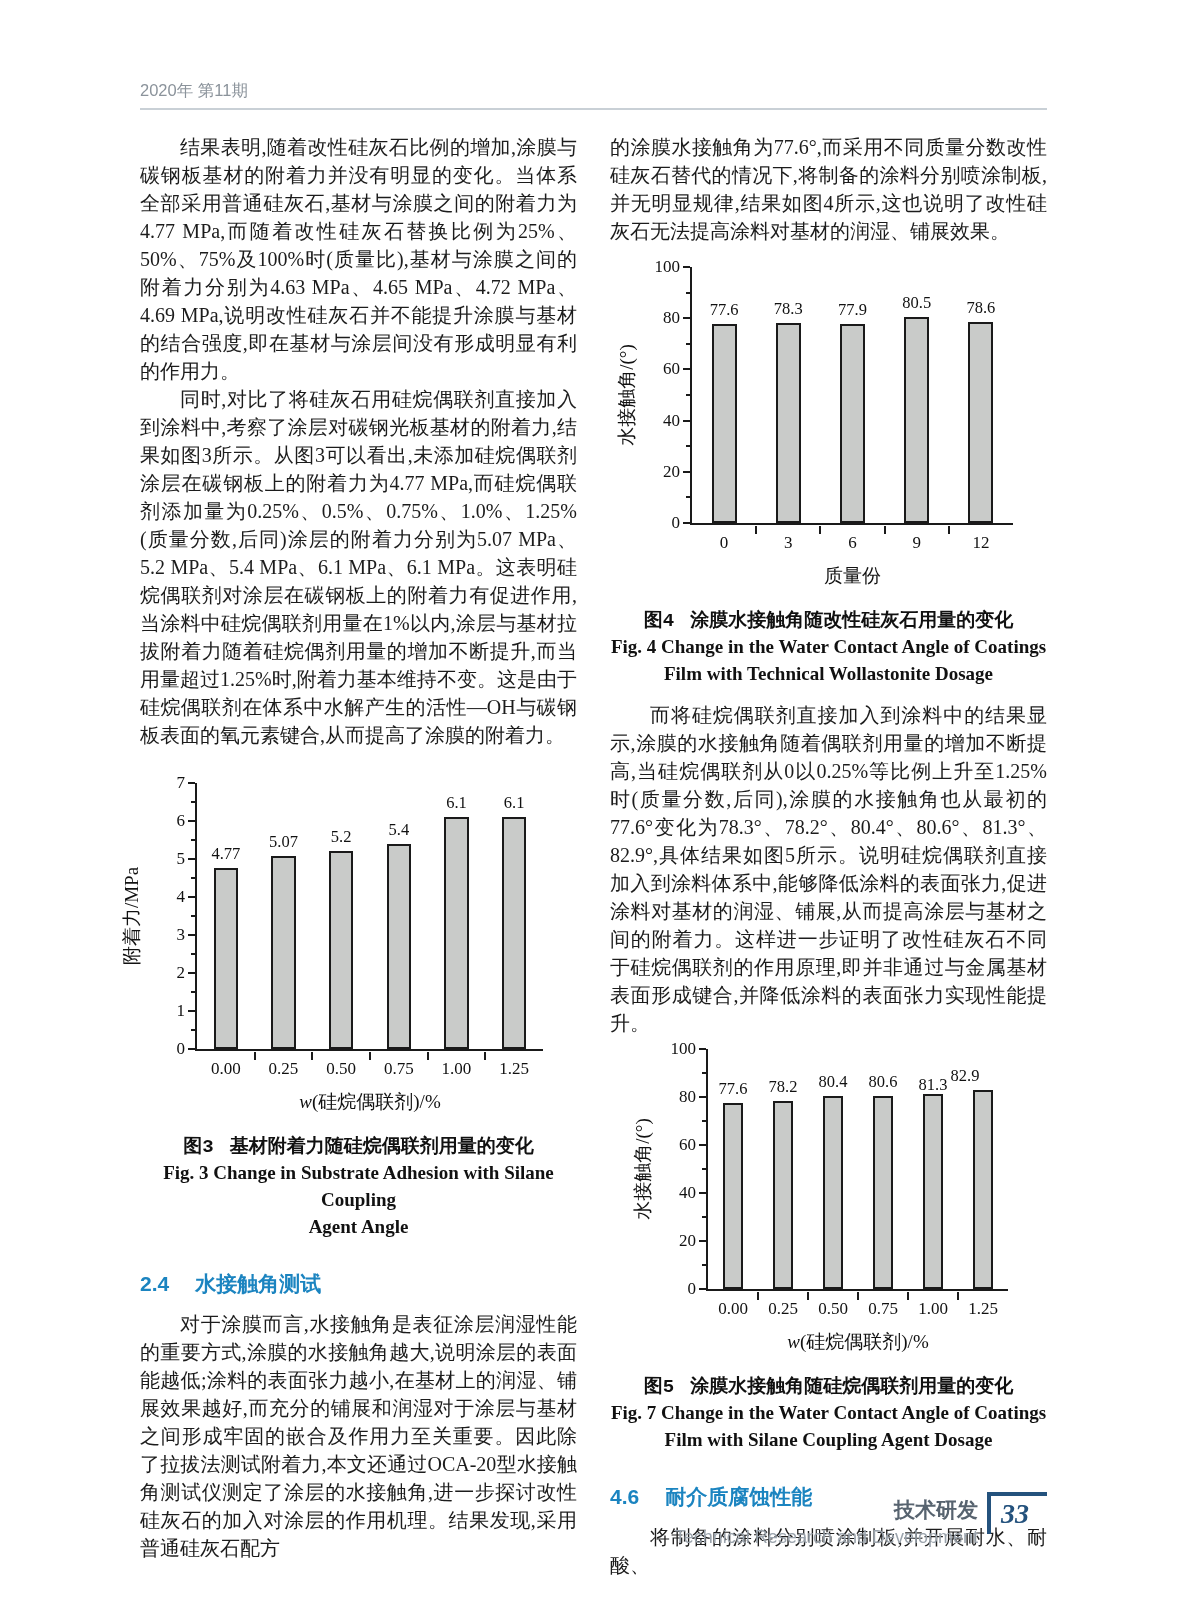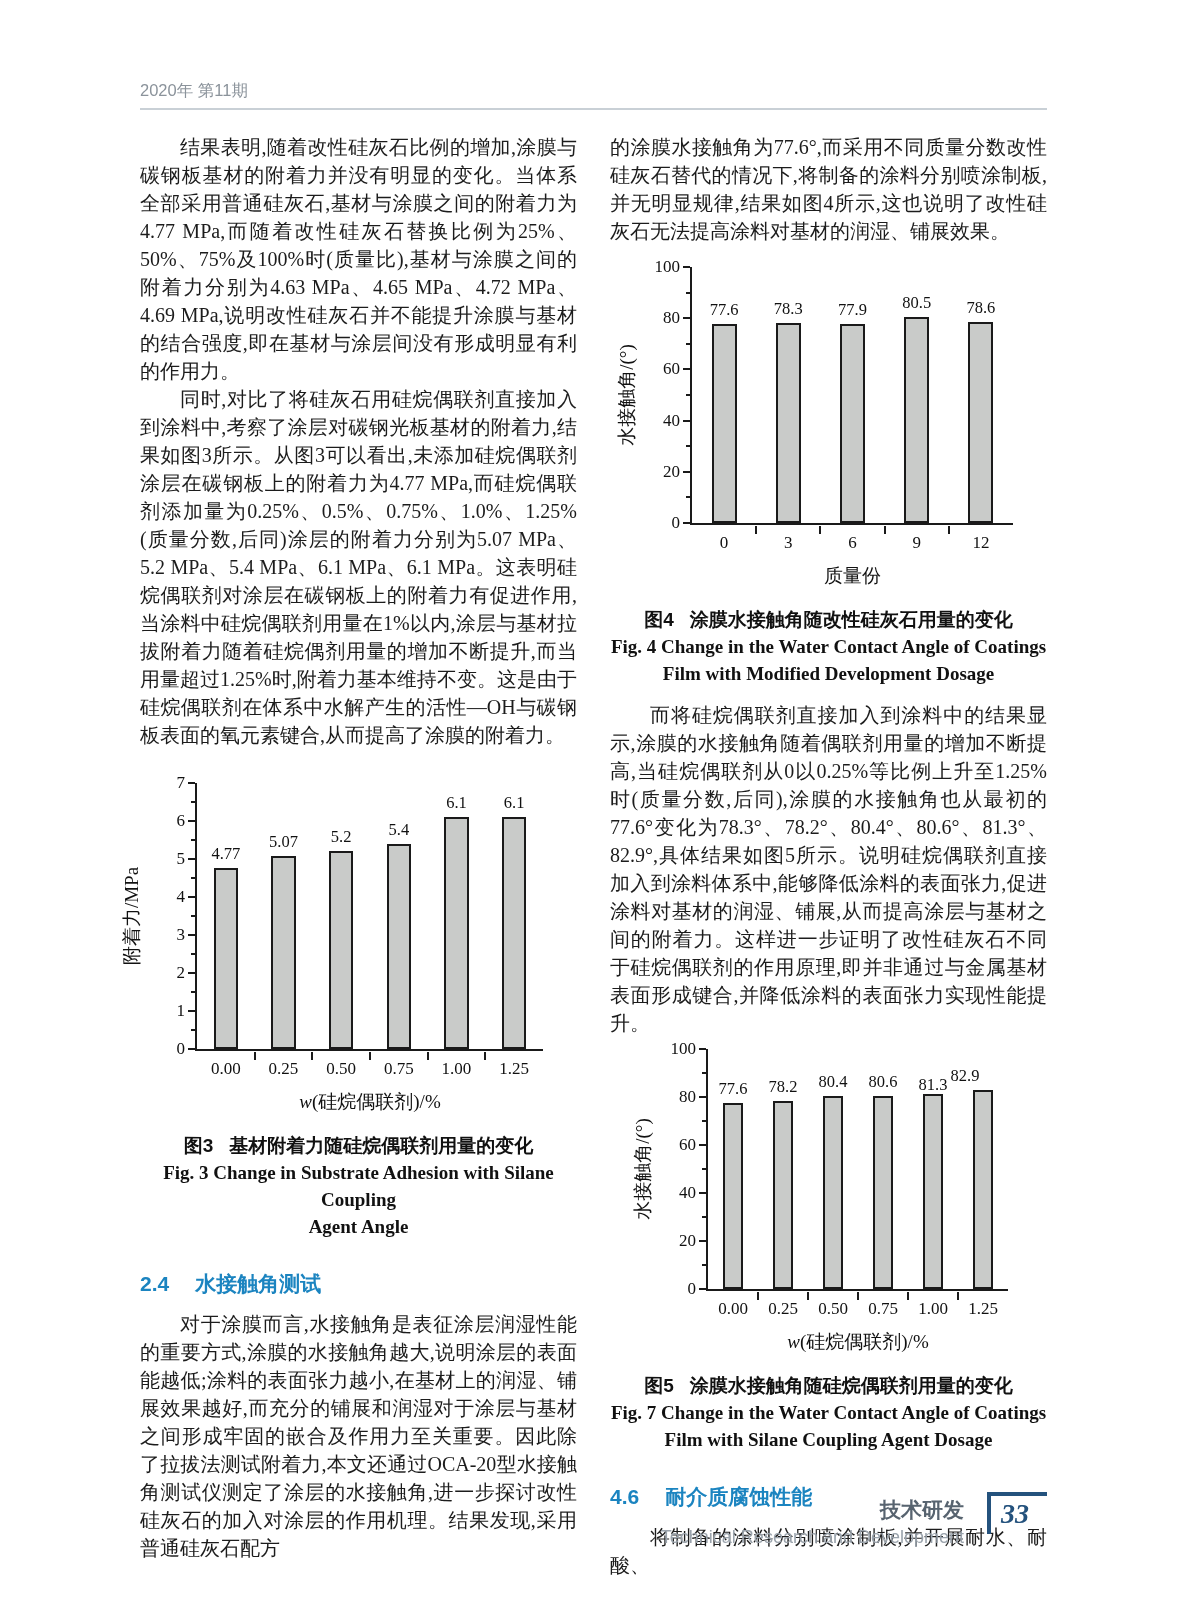--- a/index.html
+++ b/index.html
@@ -15,41 +15,41 @@
   .col-right{left:610px;}
   p.body{margin:0;font-size:20px;line-height:28px;text-align:justify;}
   p.indent{text-indent:2em;}
   
   .sec{margin:30px 0 12px 0;font-family:"Liberation Sans","DejaVu Sans",sans-serif;
        font-weight:bold;font-size:21px;color:#1b84c0;}
   .sec .sec-num{margin-right:26px;}
   
   .cap-cn{margin-top:10px;text-align:center;font-family:"Liberation Sans","DejaVu Sans",sans-serif;
           font-weight:bold;font-size:19px;color:#111;}
-  .cap-cn .cap-label{margin-right:16px;}
+  .cap-cn .cap-label{margin-right:16px;font-family:Liberation Mono, monospace;}
   .cap-en{text-align:center;font-family:"Liberation Serif","DejaVu Serif",serif;
           font-weight:bold;font-size:19px;line-height:27px;color:#111;}
   
   .chart-wrap{position:relative;}
   #chart-fig3{margin-top:34px;}
   #chart-fig4{margin-top:22px;}
   #chart-fig5{margin-top:12px;}
   .plot{position:relative;border-left:2px solid #1a1a1a;border-bottom:2px solid #1a1a1a;}
   .bar{position:absolute;bottom:0;background:#c9cbc9;border:2px solid #1a1a1a;box-sizing:border-box;}
   .bar-label{position:absolute;text-align:center;font-size:16.5px;color:#111;}
   .ytick{position:absolute;left:-9px;width:7px;height:2px;background:#1a1a1a;}
   .ytick-minor{position:absolute;left:-6px;width:4px;height:2px;background:#1a1a1a;}
   .ylab{position:absolute;left:-48px;width:36px;text-align:right;font-size:17px;transform:translateY(-50%);color:#111;}
   .xtick{position:absolute;bottom:-11px;width:2px;height:8px;background:#1a1a1a;}
   .xlab{position:absolute;text-align:center;font-size:17px;color:#111;}
   .ytitle{position:absolute;left:-78px;top:50%;transform-origin:0 0;transform:rotate(-90deg) translateX(-50%);
           white-space:nowrap;font-size:19px;color:#111;}
   .xtitle{position:absolute;text-align:center;font-size:19px;color:#111;}
   
-  .footer{position:absolute;top:1492px;right:140px;display:flex;align-items:flex-start;gap:23px;}
+  .footer{position:absolute;top:1492px;right:140px;display:flex;align-items:flex-start;gap:9px;}
   .f-text{text-align:right;padding-top:4px;}
   .f-cn{font-family:"Liberation Sans","DejaVu Sans",sans-serif;font-weight:bold;font-size:21px;color:#57636f;}
   .f-en{font-family:"Liberation Sans","DejaVu Sans",sans-serif;font-size:18px;color:#9aa3ac;margin-top:3px;}
   .f-badge{position:relative;width:60px;height:48px;}
   .f-hbar{position:absolute;top:0;left:0;width:100%;height:4px;background:#24527d;}
   .f-vbar{position:absolute;top:0;left:0;width:4px;height:42px;background:#24527d;}
   .f-num{position:absolute;top:6px;left:14px;font-family:"Liberation Serif","DejaVu Serif",serif;
          font-style:italic;font-weight:bold;font-size:28px;color:#24527d;}
 </style>
 </head>
@@ -172,21 +172,21 @@
           <div class="xtick" style="left: 191.6px;"></div>
           <div class="xtick" style="left: 255.8px;"></div>
           <div class="ytitle">水接触角/(°)</div>
           <div class="xtitle" style="left: 0px; width: 321px; top: 296px;">质量份</div>
         </div>
       </div>
     <div class="cap-cn">
       <span class="cap-label">图4</span><span>涂膜水接触角随改性硅灰石用量的变化</span>
     </div>
     <div class="cap-en">Fig. 4   Change in the Water Contact Angle of Coatings</div>
-    <div class="cap-en">Film with Modified Development Dosage</div>
+    <div class="cap-en">Film with Technical Wollastonite Dosage</div>
 
     <p class="body indent" style="margin-top:14px">而将硅烷偶联剂直接加入到涂料中的结果显示,涂膜的水接触角随着偶联剂用量的增加不断提高,当硅烷偶联剂从0以0.25%等比例上升至1.25%时(质量分数,后同),涂膜的水接触角也从最初的77.6°变化为78.3°、78.2°、80.4°、80.6°、81.3°、82.9°,具体结果如图5所示。说明硅烷偶联剂直接加入到涂料体系中,能够降低涂料的表面张力,促进涂料对基材的润湿、铺展,从而提高涂层与基材之间的附着力。这样进一步证明了改性硅灰石不同于硅烷偶联剂的作用原理,即并非通过与金属基材表面形成键合,并降低涂料的表面张力实现性能提升。</p>
 
     <div class="chart-wrap" id="chart-fig5" style="height: 314px;">
         <div class="plot" style="width: 300px; height: 240px; margin-left: 96px;">
           <div class="ytick" style="top: 239px;"></div>
           <div class="ylab" style="top: 240px;">0</div>
           <div class="ytick" style="top: 191px;"></div>
           <div class="ylab" style="top: 192px;">20</div>
           <div class="ytick" style="top: 143px;"></div>

